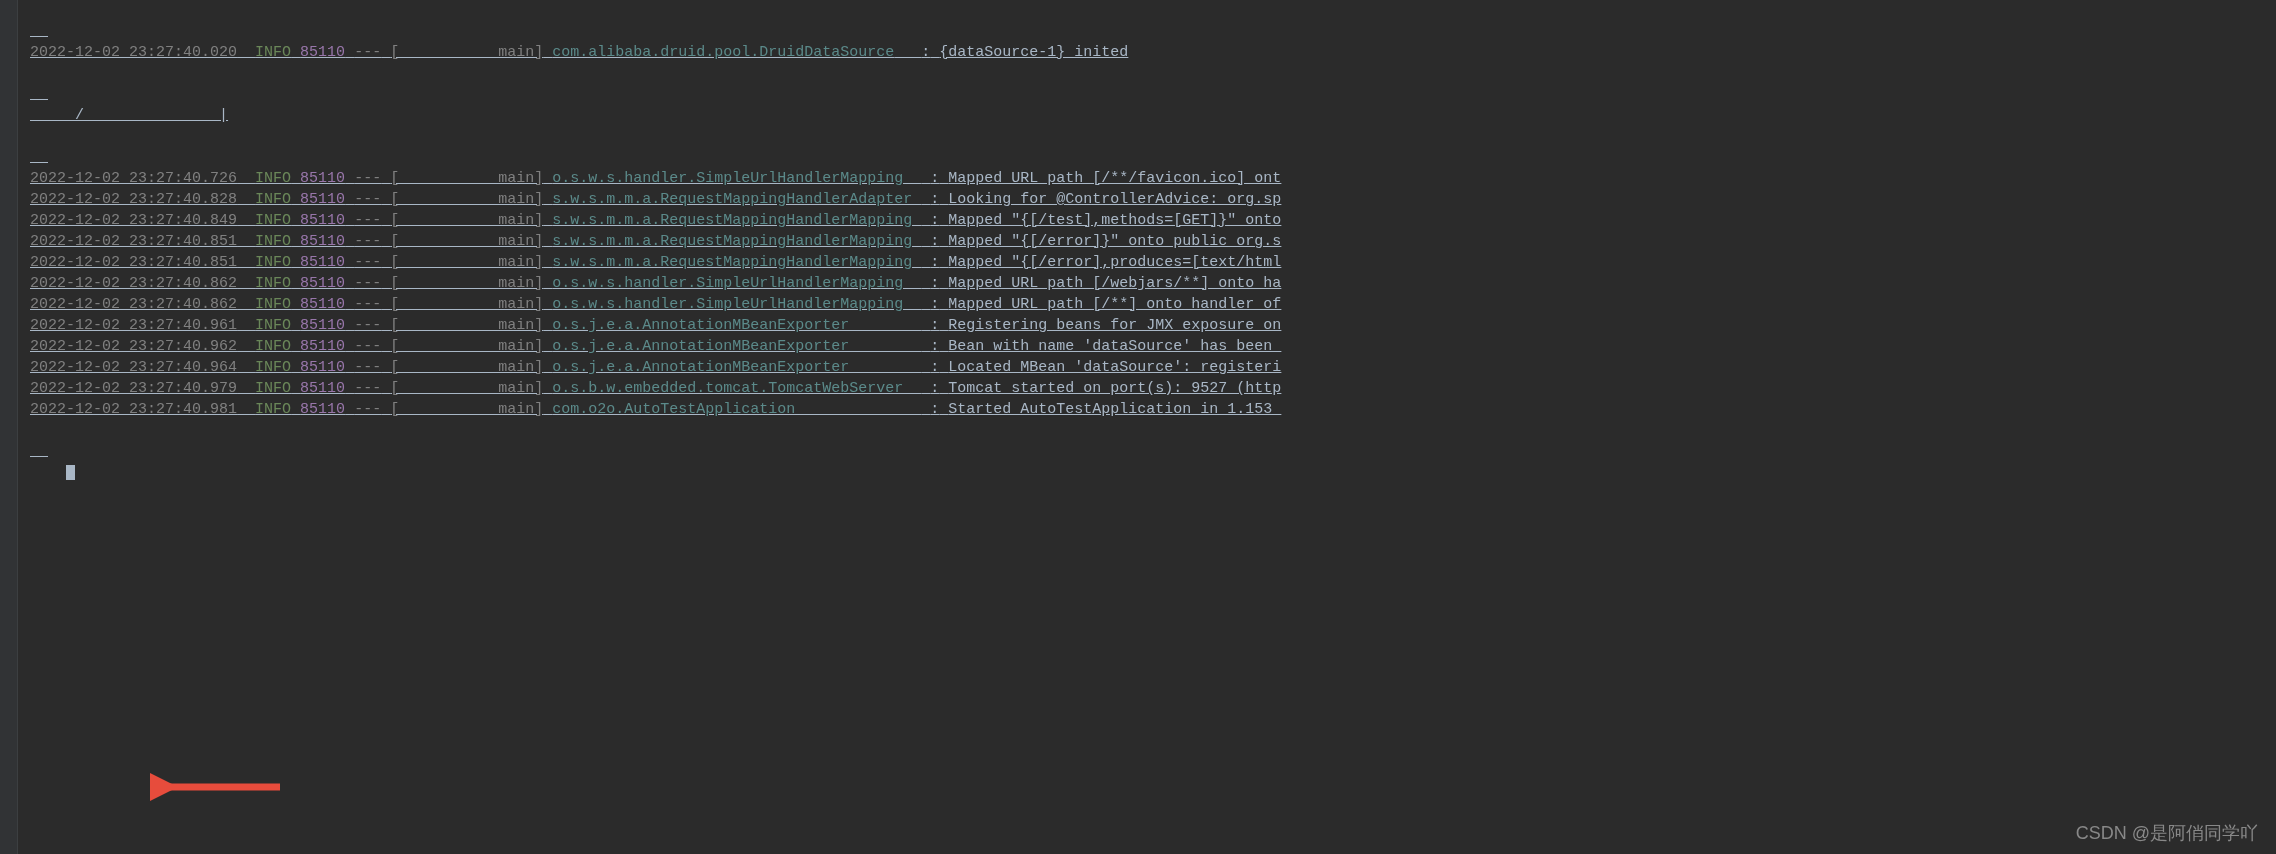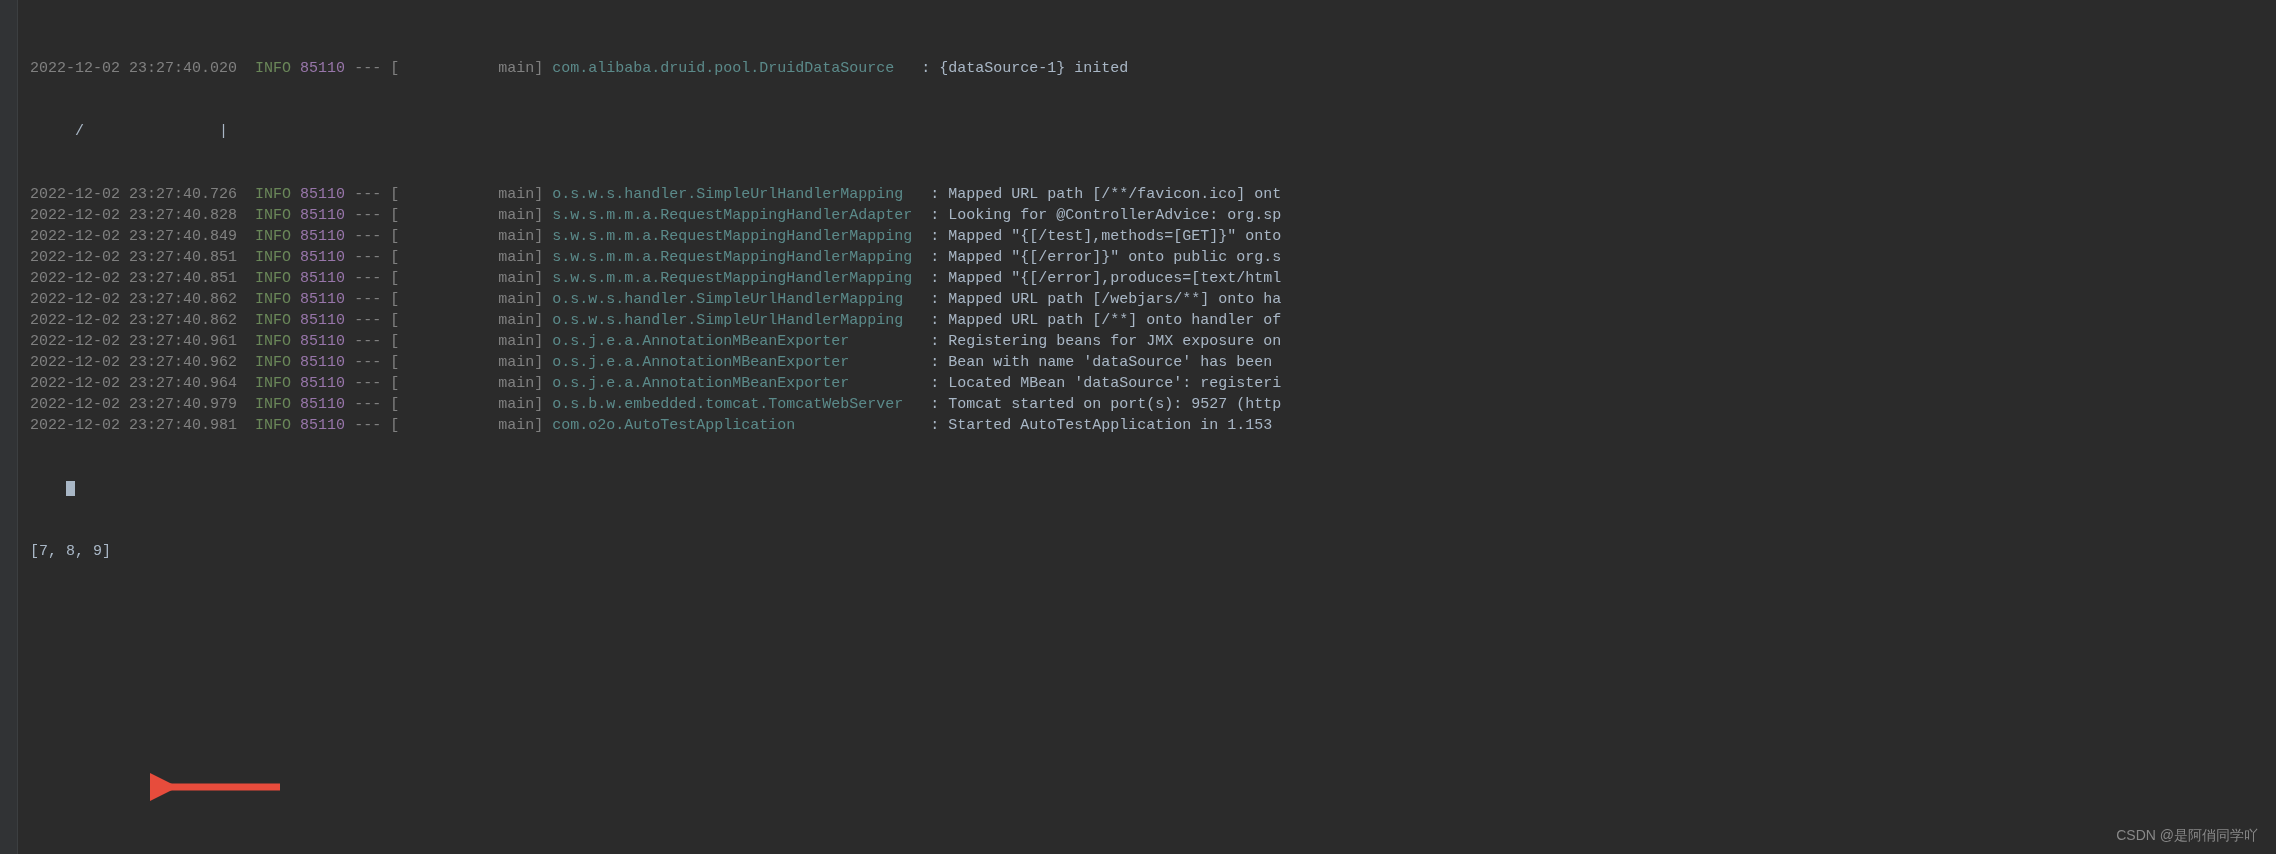--- a/index.html
+++ b/index.html
@@ -23,22 +23,23 @@
     background: #313335;
     border-right: 1px solid #3c3f41;
   }
   .console {
     position: absolute;
     left: 18px;
     right: 0;
     top: 0;
     bottom: 0;
     background: #2b2b2b;
-    padding: 16px 8px 0 12px;
+    padding: 0 8px 0 12px;
     white-space: pre;
+    text-decoration: underline;
   }
   .line { display: block; }
   .ts   { color: #808080; }
   .info { color: #6a8759; }
   .pid  { color: #9876aa; }
   .dash { color: #808080; }
   .thr  { color: #808080; }
   .cls  { color: #5b8a8a; }
   .msg  { color: #a9b7c6; }
   .ver  { color: #a9b7c6; }
@@ -56,34 +57,33 @@
     left: 150px;
     top: 762px;
     pointer-events: none;
   }
   .watermark {
     position: absolute;
     right: 18px;
     bottom: 8px;
     color: #888888;
     font-family: sans-serif;
-    font-size: 14px;
+    font-size: 18px;
   }
 </style>
 </head>
 <body>
 
 <div class="gutter"></div>
 
 <div class="console">
   <span class="line"><span class="ts">2022-12-02 23:27:40.020</span>  <span class="info">INFO</span> <span class="pid">85110</span> <span class="dash">---</span> <span class="thr">[           main]</span> <span class="cls">com.alibaba.druid.pool.DruidDataSource</span>   <span class="msg">:</span> <span class="msg">{dataSource-1} inited</span></span>
   <span class="line msg">     /               |</span>
   <div id="log-body"><span class="line"><span class="ts">2022-12-02 23:27:40.726</span>  <span class="info">INFO</span> <span class="pid">85110</span> <span class="dash">---</span> <span class="thr">[           main]</span> <span class="cls">o.s.w.s.handler.SimpleUrlHandlerMapping  </span> <span class="msg">:</span> <span class="msg">Mapped URL path [/**/favicon.ico] ont</span></span><span class="line"><span class="ts">2022-12-02 23:27:40.828</span>  <span class="info">INFO</span> <span class="pid">85110</span> <span class="dash">---</span> <span class="thr">[           main]</span> <span class="cls">s.w.s.m.m.a.RequestMappingHandlerAdapter </span> <span class="msg">:</span> <span class="msg">Looking for @ControllerAdvice: org.sp</span></span><span class="line"><span class="ts">2022-12-02 23:27:40.849</span>  <span class="info">INFO</span> <span class="pid">85110</span> <span class="dash">---</span> <span class="thr">[           main]</span> <span class="cls">s.w.s.m.m.a.RequestMappingHandlerMapping </span> <span class="msg">:</span> <span class="msg">Mapped "{[/test],methods=[GET]}" onto</span></span><span class="line"><span class="ts">2022-12-02 23:27:40.851</span>  <span class="info">INFO</span> <span class="pid">85110</span> <span class="dash">---</span> <span class="thr">[           main]</span> <span class="cls">s.w.s.m.m.a.RequestMappingHandlerMapping </span> <span class="msg">:</span> <span class="msg">Mapped "{[/error]}" onto public org.s</span></span><span class="line"><span class="ts">2022-12-02 23:27:40.851</span>  <span class="info">INFO</span> <span class="pid">85110</span> <span class="dash">---</span> <span class="thr">[           main]</span> <span class="cls">s.w.s.m.m.a.RequestMappingHandlerMapping </span> <span class="msg">:</span> <span class="msg">Mapped "{[/error],produces=[text/html</span></span><span class="line"><span class="ts">2022-12-02 23:27:40.862</span>  <span class="info">INFO</span> <span class="pid">85110</span> <span class="dash">---</span> <span class="thr">[           main]</span> <span class="cls">o.s.w.s.handler.SimpleUrlHandlerMapping  </span> <span class="msg">:</span> <span class="msg">Mapped URL path [/webjars/**] onto ha</span></span><span class="line"><span class="ts">2022-12-02 23:27:40.862</span>  <span class="info">INFO</span> <span class="pid">85110</span> <span class="dash">---</span> <span class="thr">[           main]</span> <span class="cls">o.s.w.s.handler.SimpleUrlHandlerMapping  </span> <span class="msg">:</span> <span class="msg">Mapped URL path [/**] onto handler of</span></span><span class="line"><span class="ts">2022-12-02 23:27:40.961</span>  <span class="info">INFO</span> <span class="pid">85110</span> <span class="dash">---</span> <span class="thr">[           main]</span> <span class="cls">o.s.j.e.a.AnnotationMBeanExporter        </span> <span class="msg">:</span> <span class="msg">Registering beans for JMX exposure on</span></span><span class="line"><span class="ts">2022-12-02 23:27:40.962</span>  <span class="info">INFO</span> <span class="pid">85110</span> <span class="dash">---</span> <span class="thr">[           main]</span> <span class="cls">o.s.j.e.a.AnnotationMBeanExporter        </span> <span class="msg">:</span> <span class="msg">Bean with name 'dataSource' has been </span></span><span class="line"><span class="ts">2022-12-02 23:27:40.964</span>  <span class="info">INFO</span> <span class="pid">85110</span> <span class="dash">---</span> <span class="thr">[           main]</span> <span class="cls">o.s.j.e.a.AnnotationMBeanExporter        </span> <span class="msg">:</span> <span class="msg">Located MBean 'dataSource': registeri</span></span><span class="line"><span class="ts">2022-12-02 23:27:40.979</span>  <span class="info">INFO</span> <span class="pid">85110</span> <span class="dash">---</span> <span class="thr">[           main]</span> <span class="cls">o.s.b.w.embedded.tomcat.TomcatWebServer  </span> <span class="msg">:</span> <span class="msg">Tomcat started on port(s): 9527 (http</span></span><span class="line"><span class="ts">2022-12-02 23:27:40.981</span>  <span class="info">INFO</span> <span class="pid">85110</span> <span class="dash">---</span> <span class="thr">[           main]</span> <span class="cls">com.o2o.AutoTestApplication              </span> <span class="msg">:</span> <span class="msg">Started AutoTestApplication in 1.153 </span></span></div>
   <span class="line"><span class="cursor"></span></span>
-  <span class="line out">[7, 8, 9]</span>
 </div>
 
 <svg class="arrow" width="140" height="50" viewBox="0 0 140 50">
   <defs>
     <marker id="ah" markerWidth="12" markerHeight="12" refX="2" refY="6" orient="auto">
       <path d="M12,0 L0,6 L12,12 Z" fill="#e74c3c"></path>
     </marker>
   </defs>
   <line x1="130" y1="25" x2="14" y2="25" stroke="#e74c3c" stroke-width="7" marker-end="url(#ah)"></line>
 </svg>

